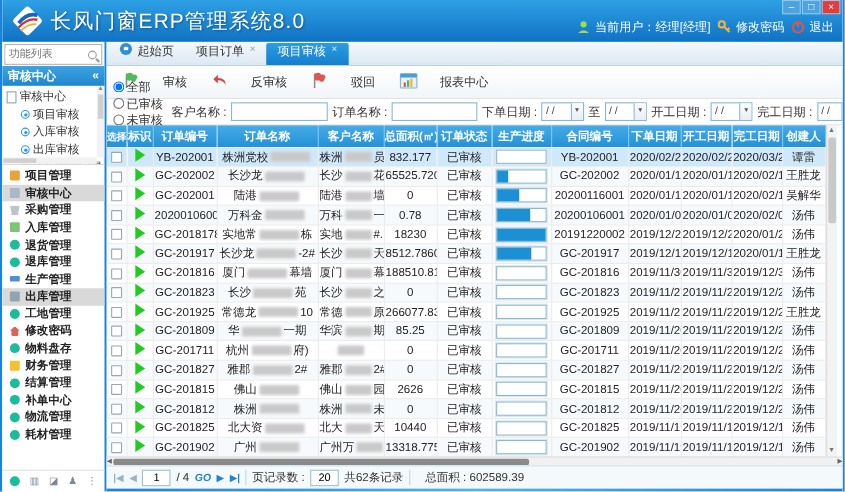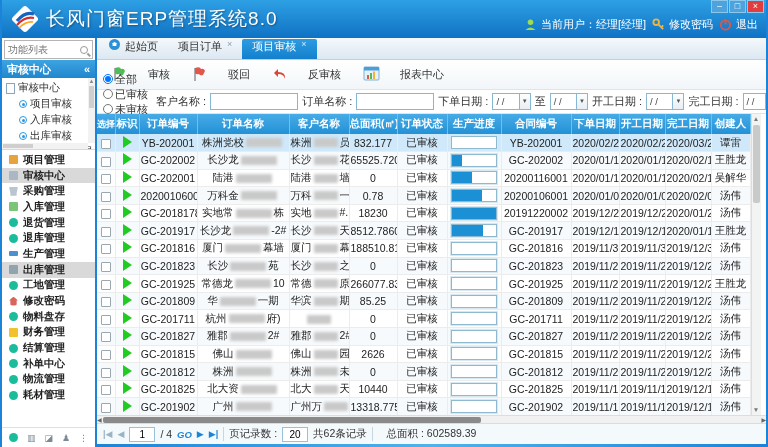--- a/index.html
+++ b/index.html
@@ -284,31 +284,31 @@
 
       <div class="toolbar" id="toolbar">
           <div class="tbtn">
             <span><svg width="16" height="16" viewBox="0 0 16 16">
                 <path d="M3 15 L3 2" stroke="#8a8a8a" stroke-width="1.4"></path>
                 <path d="M3 2 Q8 0 9 3 Q12 2 13 5 L11 9 Q8 10 7 8 Q4 9 3 7 Z" fill="#4fbc57"></path>
               </svg></span>
             <span>审核</span>
           </div>
           <div class="tbtn">
+            <span><svg width="16" height="14" viewBox="0 0 16 14">
+                <path d="M6 2 L2 6 L6 10 L6 7 Q12 7 13 12 Q14 5 6 5 Z" fill="#d9453a"></path>
+              </svg></span>
+            <span>反审核</span>
+          </div>
+          <div class="tbtn">
             <span><svg width="16" height="16" viewBox="0 0 16 16">
                 <path d="M3 15 L3 2" stroke="#8a8a8a" stroke-width="1.4"></path>
                 <path d="M3 2 Q8 0 9 3 Q12 2 13 5 L11 9 Q8 10 7 8 Q4 9 3 7 Z" fill="#e2574c"></path>
               </svg></span>
             <span>驳回</span>
-          </div>
-          <div class="tbtn">
-            <span><svg width="16" height="14" viewBox="0 0 16 14">
-                <path d="M6 2 L2 6 L6 10 L6 7 Q12 7 13 12 Q14 5 6 5 Z" fill="#d9453a"></path>
-              </svg></span>
-            <span>反审核</span>
           </div>
           <div class="tbtn">
             <span><svg width="17" height="15" viewBox="0 0 17 15">
                 <rect x="1" y="1" width="15" height="13" rx="1" fill="#e8f1f8" stroke="#7fb2d8"></rect>
                 <rect x="1" y="1" width="15" height="3.5" fill="#4a9fd8"></rect>
                 <rect x="4" y="9" width="2" height="4" fill="#e2574c"></rect>
                 <rect x="7" y="7" width="2" height="6" fill="#4fbc57"></rect>
                 <rect x="10" y="5.5" width="2" height="7.5" fill="#f3b43c"></rect>
               </svg></span>
             <span>报表中心</span>

